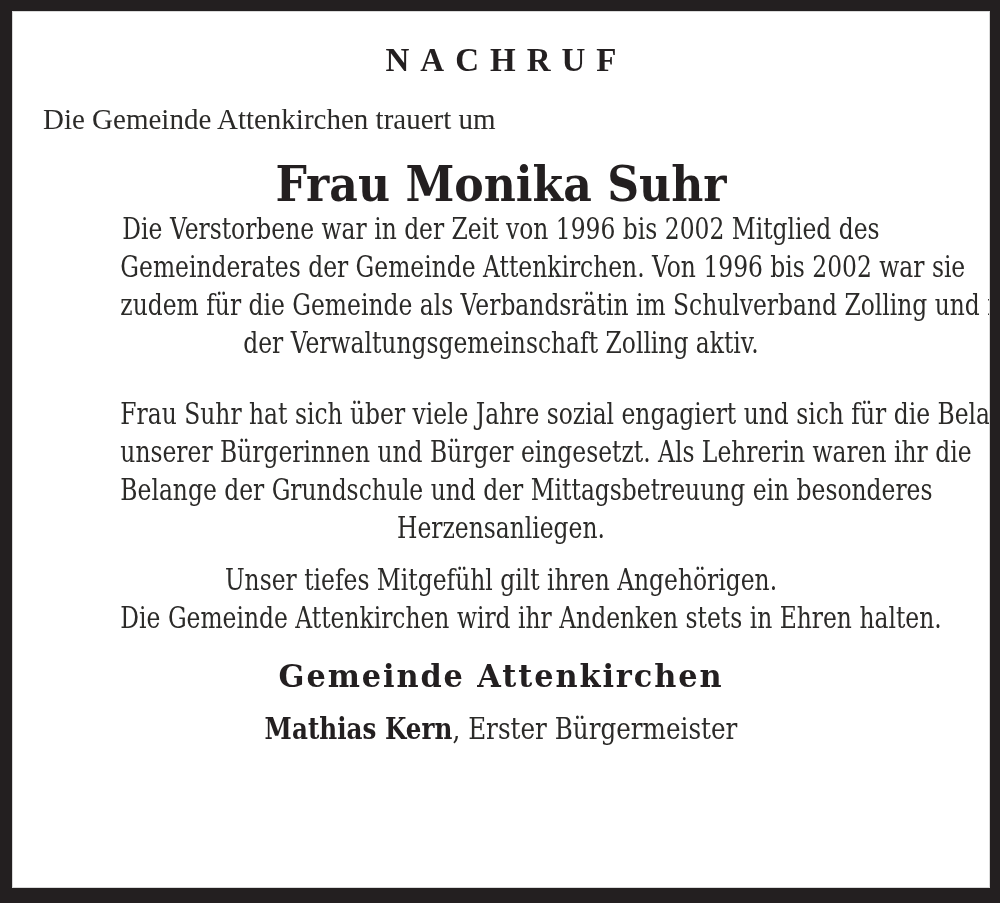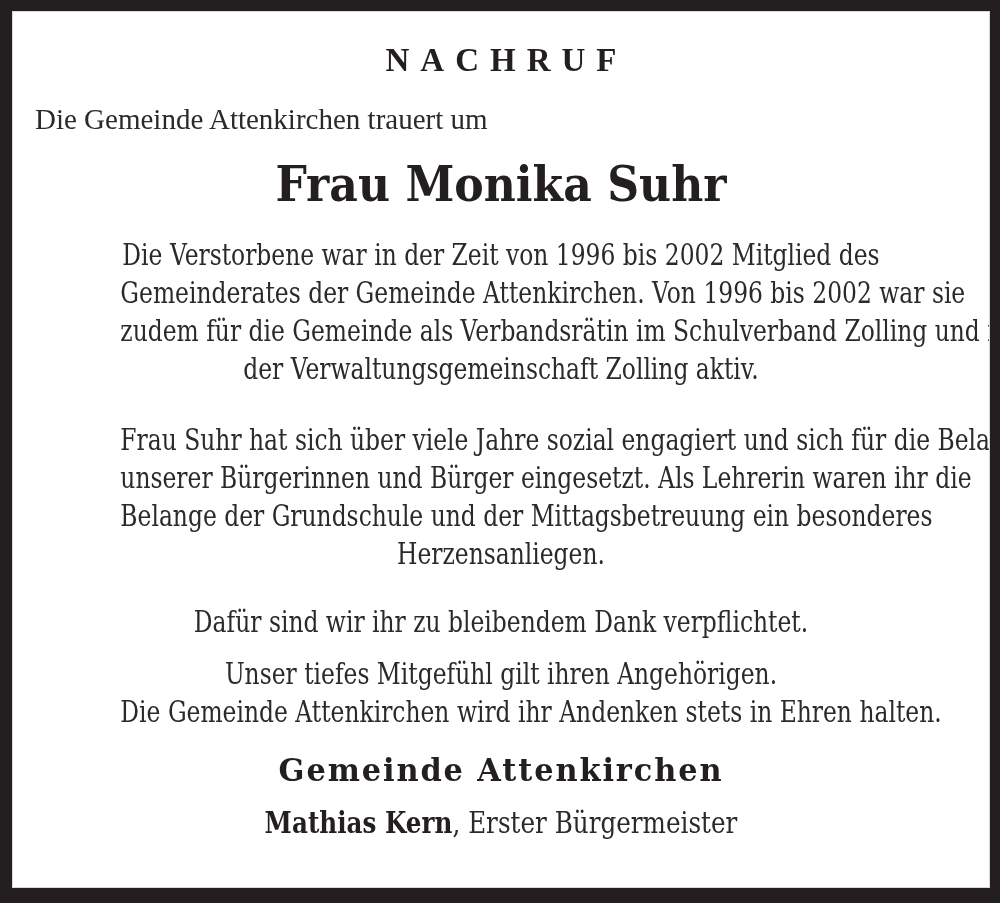--- a/index.html
+++ b/index.html
@@ -27,42 +27,42 @@
     line-height: 36px;
     letter-spacing: 11px;
     text-indent: 11px; 
     color: #231f20;
   }
   .intro {
     font-family: "Liberation Serif", serif;
     font-size: 29px;
     line-height: 34px;
     text-align: left;
-    margin: 24px 0 0 22px;
+    margin: 24px 0 0 30px;
     color: #2b2a28;
   }
   .deceased-name {
     font-family: "DejaVu Serif", serif;
     font-weight: bold;
     font-size: 48px;
     line-height: 52px;
     margin-top: 22px;
     transform: scaleX(0.92);
     transform-origin: center;
     white-space: nowrap;
     color: #231f20;
   }
   .para { font-family: "DejaVu Serif", serif; font-size: 30px; color: #2b2a28; }
   .para .line {
     line-height: 38px;
     white-space: nowrap;
     transform: scaleX(0.78);
     transform-origin: center;
   }
-  .para-1 { margin-top: 26px; }
+  .para-1 { }
   .para-2 { margin-top: 33px; }
   .para-3 { margin-top: 30px; }
   .para-4 { margin-top: 14px; }
   .signature-org {
     font-family: "DejaVu Serif", serif;
     font-weight: bold;
     font-size: 32px;
     line-height: 38px;
     letter-spacing: 2px;
     margin-top: 20px;
@@ -102,23 +102,20 @@
       <div class="line">der Verwaltungsgemeinschaft Zolling aktiv.</div>
     </div>
 
     <div class="para para-2">
       <div class="line">Frau Suhr hat sich über viele Jahre sozial engagiert und sich für die Belange</div>
       <div class="line">unserer Bürgerinnen und Bürger eingesetzt. Als Lehrerin waren ihr die</div>
       <div class="line">Belange der Grundschule und der Mittagsbetreuung ein besonderes</div>
       <div class="line">Herzensanliegen.</div>
     </div>
 
-    <div class="para para-3">
-      <div class="line">Dafür sind wir ihr zu bleibendem Dank verpflichtet.</div>
-    </div>
 
     <div class="para para-4">
       <div class="line">Unser tiefes Mitgefühl gilt ihren Angehörigen.</div>
       <div class="line">Die Gemeinde Attenkirchen wird ihr Andenken stets in Ehren halten.</div>
     </div>
 
     <div class="signature-org">Gemeinde Attenkirchen</div>
 
     <div class="signature-line">
       <span class="sig-name">Mathias Kern</span><span>, Erster Bürgermeister</span>

